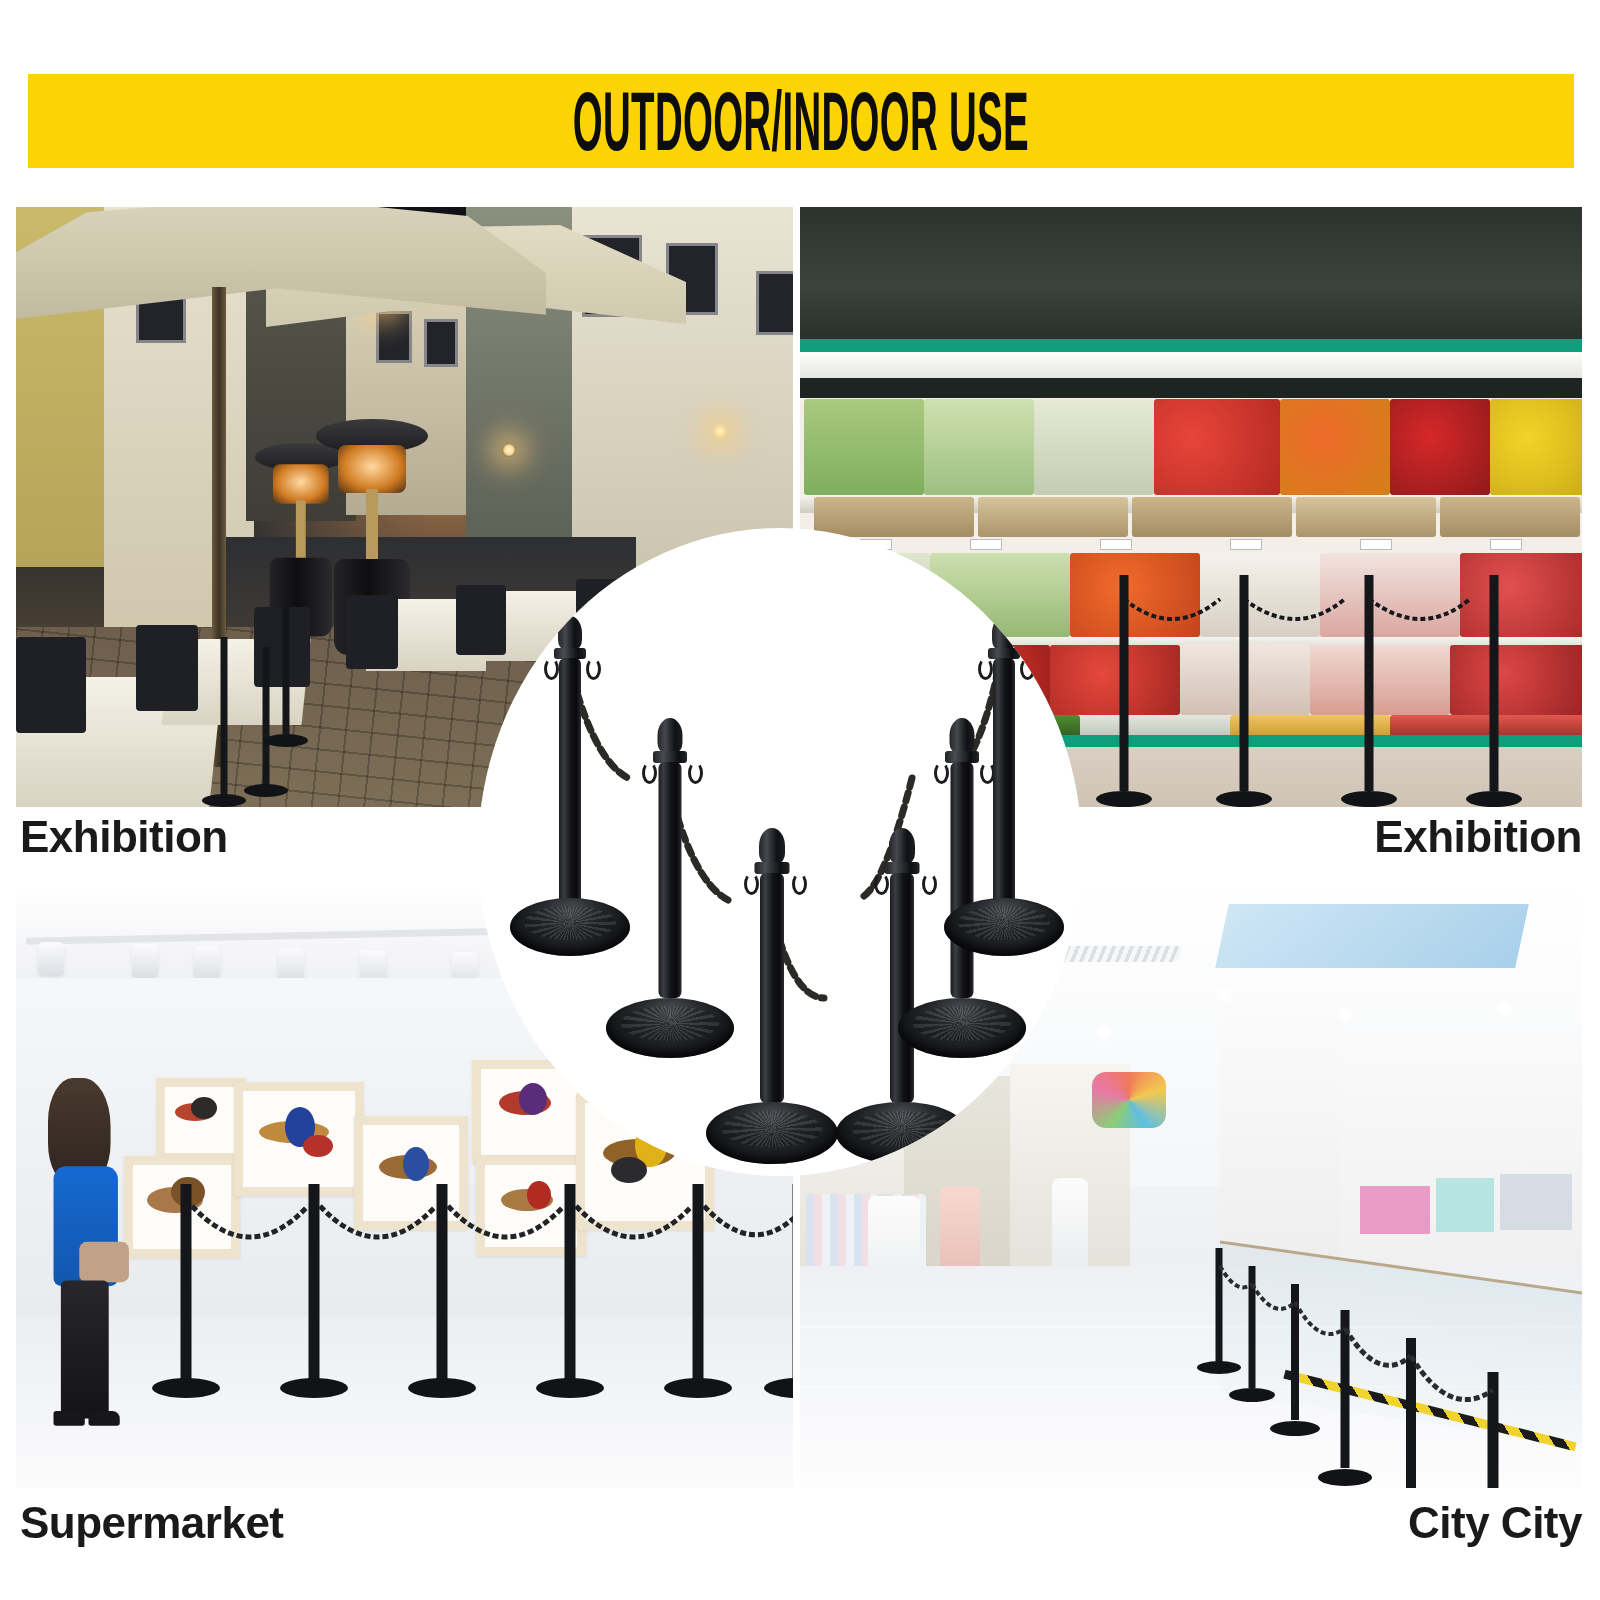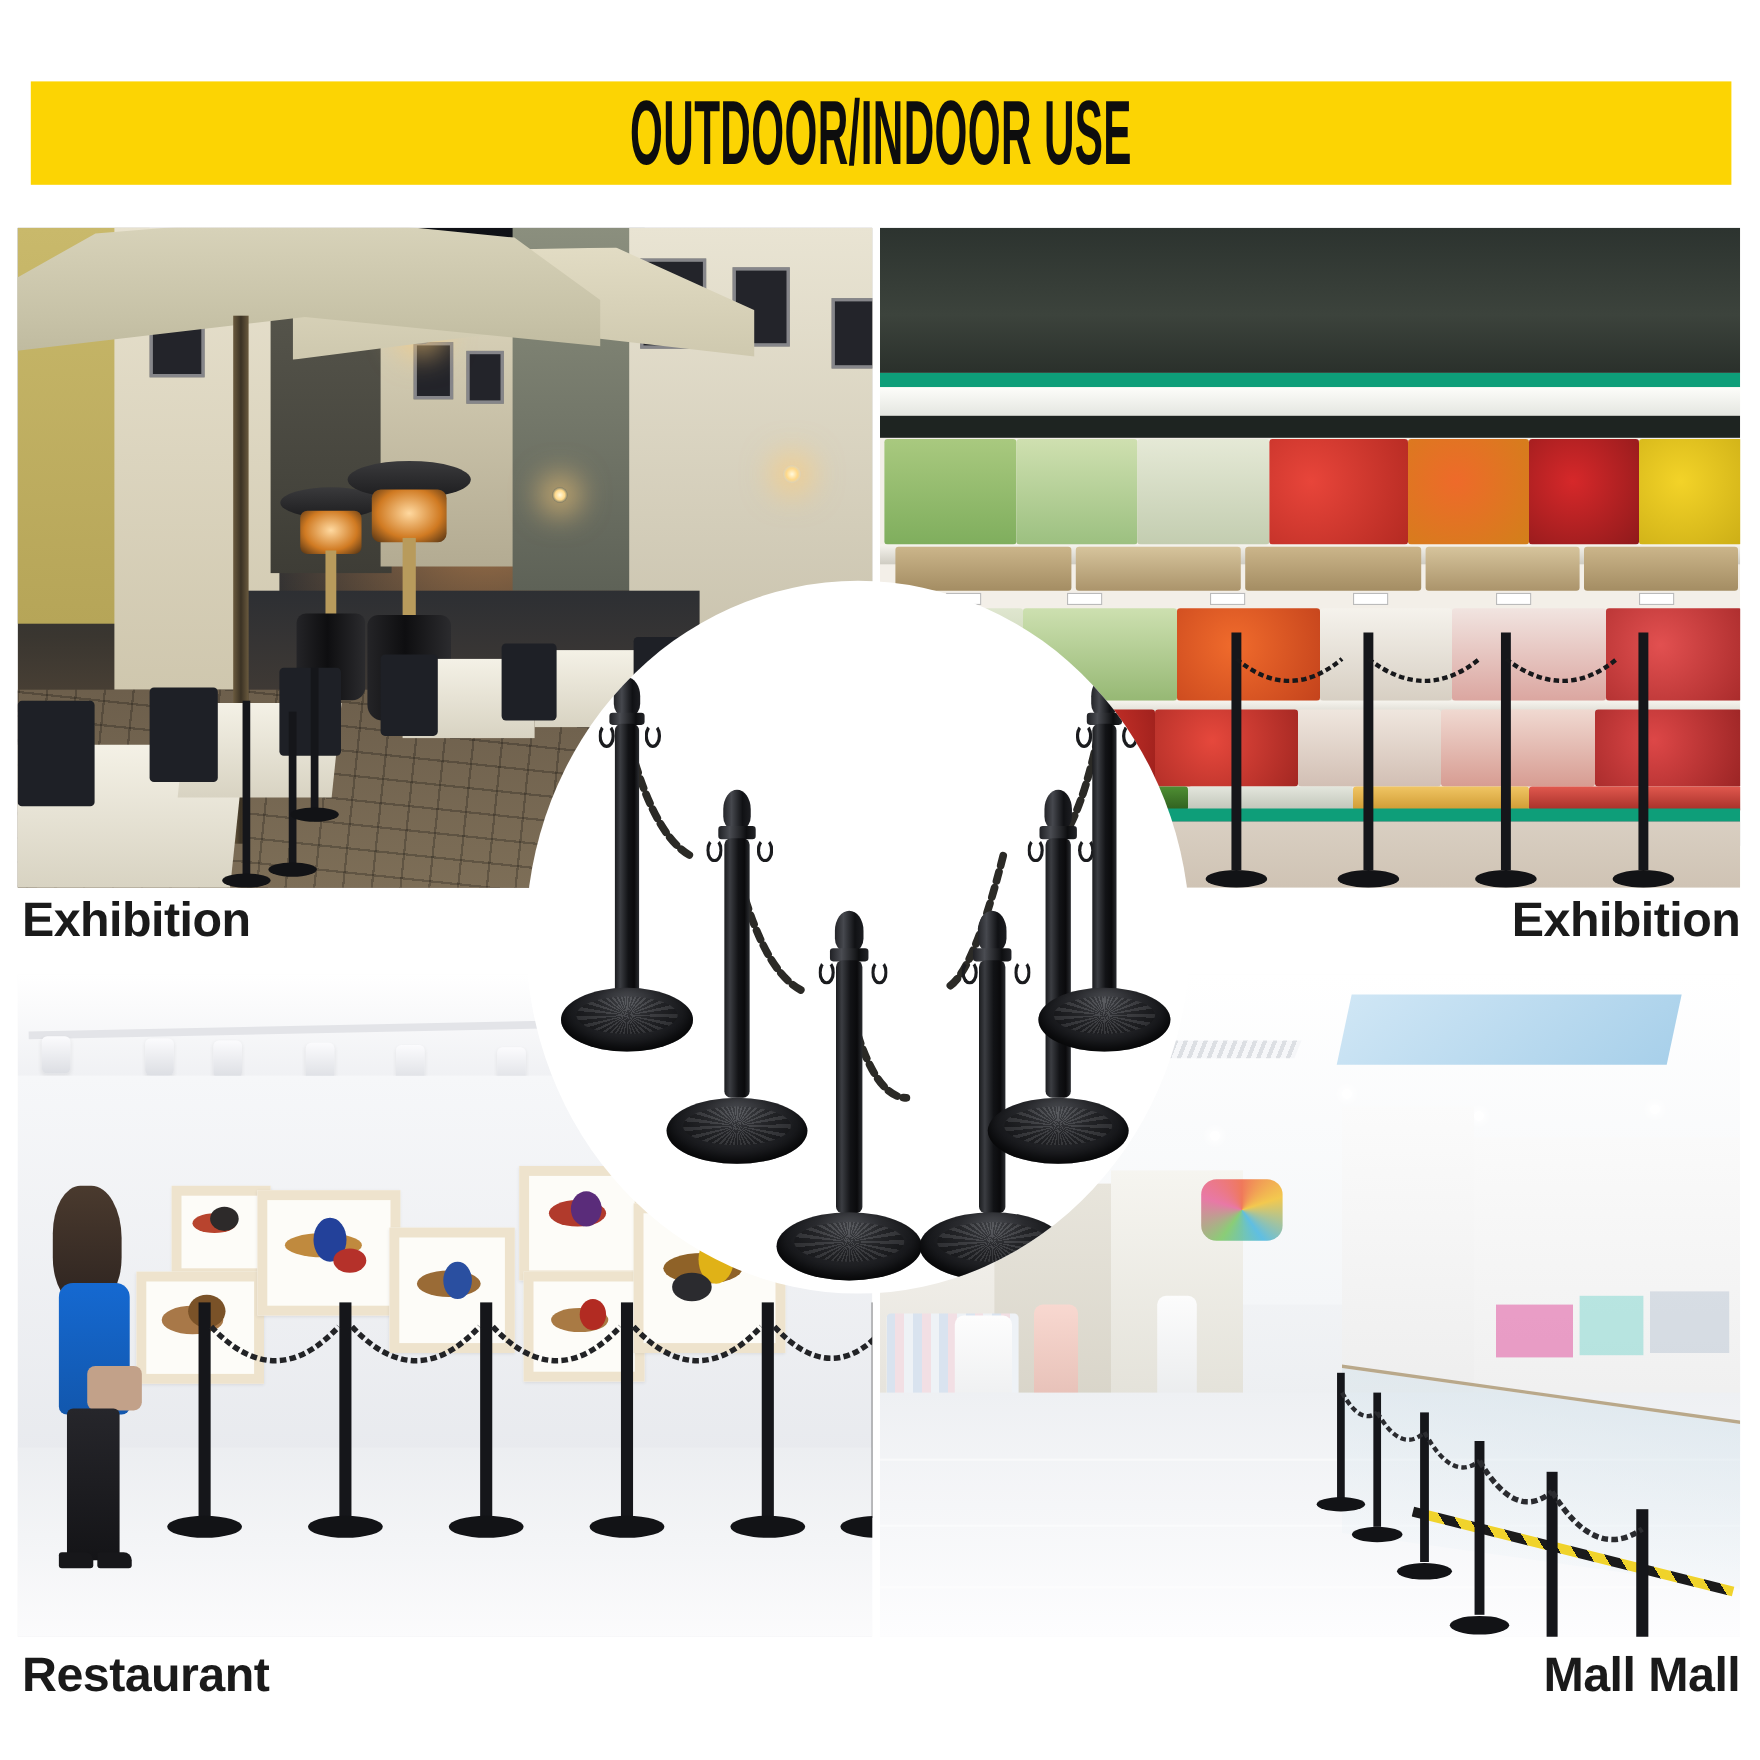--- a/index.html
+++ b/index.html
@@ -408,21 +408,21 @@
       </div>
     <svg class="chain" style="left:0;top:0;width:777px;height:602px;" viewBox="0 0 777 602">
       <path d="M176,320 Q234,382 292,320" stroke="#222326" stroke-width="5" fill="none" stroke-dasharray="6 3"></path>
       <path d="M304,320 Q362,382 420,320" stroke="#222326" stroke-width="5" fill="none" stroke-dasharray="6 3"></path>
       <path d="M432,320 Q490,382 548,320" stroke="#222326" stroke-width="5" fill="none" stroke-dasharray="6 3"></path>
       <path d="M560,320 Q618,382 676,320" stroke="#222326" stroke-width="5" fill="none" stroke-dasharray="6 3"></path>
       <path d="M688,320 Q736,372 780,330" stroke="#222326" stroke-width="5" fill="none" stroke-dasharray="6 3"></path>
     </svg>
   </div>
 </div>
-<div class="label" id="lbl-exhibition">Restaurant</div>
+<div class="label" id="lbl-exhibition">Supermarket</div>
 
 <div class="panel" id="p-citymall">
   <div class="scene">
     <div class="cm-bg"></div>
     <div class="cm-ceiling"></div>
     <div class="cm-skylight"></div>
     <div class="cm-vent"></div>
     <div class="downlight" style="left:120px;top:120px;"></div>
     <div class="downlight" style="left:200px;top:106px;"></div>
     <div class="downlight" style="left:300px;top:142px;"></div>
@@ -485,21 +485,21 @@
       </div>
     <svg class="chain" style="left:0;top:0;width:782px;height:602px;" viewBox="0 0 782 602">
       <path d="M420,380 Q437,410 452,398" stroke="#2a2b2f" stroke-width="4" fill="none" stroke-dasharray="5 3"></path>
       <path d="M452,398 Q474,436 495,416" stroke="#2a2b2f" stroke-width="4" fill="none" stroke-dasharray="5 3"></path>
       <path d="M495,416 Q520,462 545,442" stroke="#2a2b2f" stroke-width="4" fill="none" stroke-dasharray="5 3"></path>
       <path d="M545,442 Q578,498 611,470" stroke="#2a2b2f" stroke-width="5" fill="none" stroke-dasharray="6 3"></path>
       <path d="M611,470 Q650,534 693,504" stroke="#2a2b2f" stroke-width="5" fill="none" stroke-dasharray="6 3"></path>
     </svg>
   </div>
 </div>
-<div class="label" id="lbl-citymall">Mall Mall</div>
+<div class="label" id="lbl-citymall">City City</div>
 
 <div id="hero-circle">
 
   <svg class="chain" style="left:0;top:0;width:604px;height:648px;" viewBox="0 0 604 648">
     <g stroke="#2b2a26" stroke-width="7" fill="none" stroke-linecap="round">
       <path d="M88,122 Q112,230 150,250" stroke-dasharray="9 6"></path>
       <path d="M188,246 Q212,352 250,372" stroke-dasharray="9 6"></path>
       <path d="M290,368 Q312,470 346,470" stroke-dasharray="9 6"></path>
       <path d="M386,368 Q408,352 434,250" stroke-dasharray="9 6"></path>
       <path d="M478,246 Q506,220 524,122" stroke-dasharray="9 6"></path>

